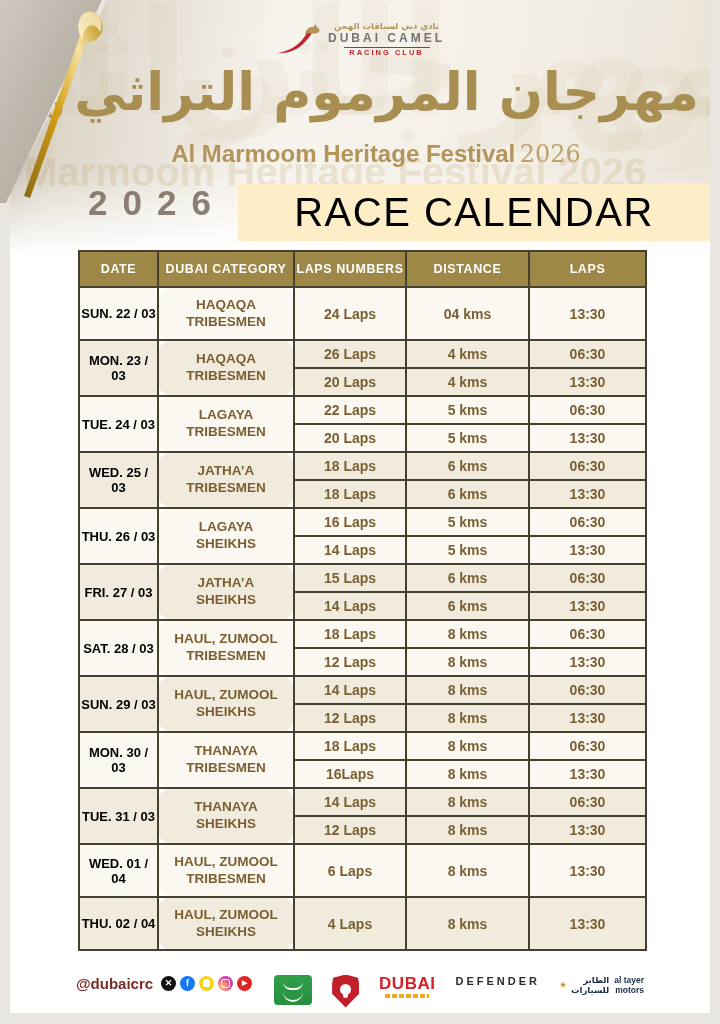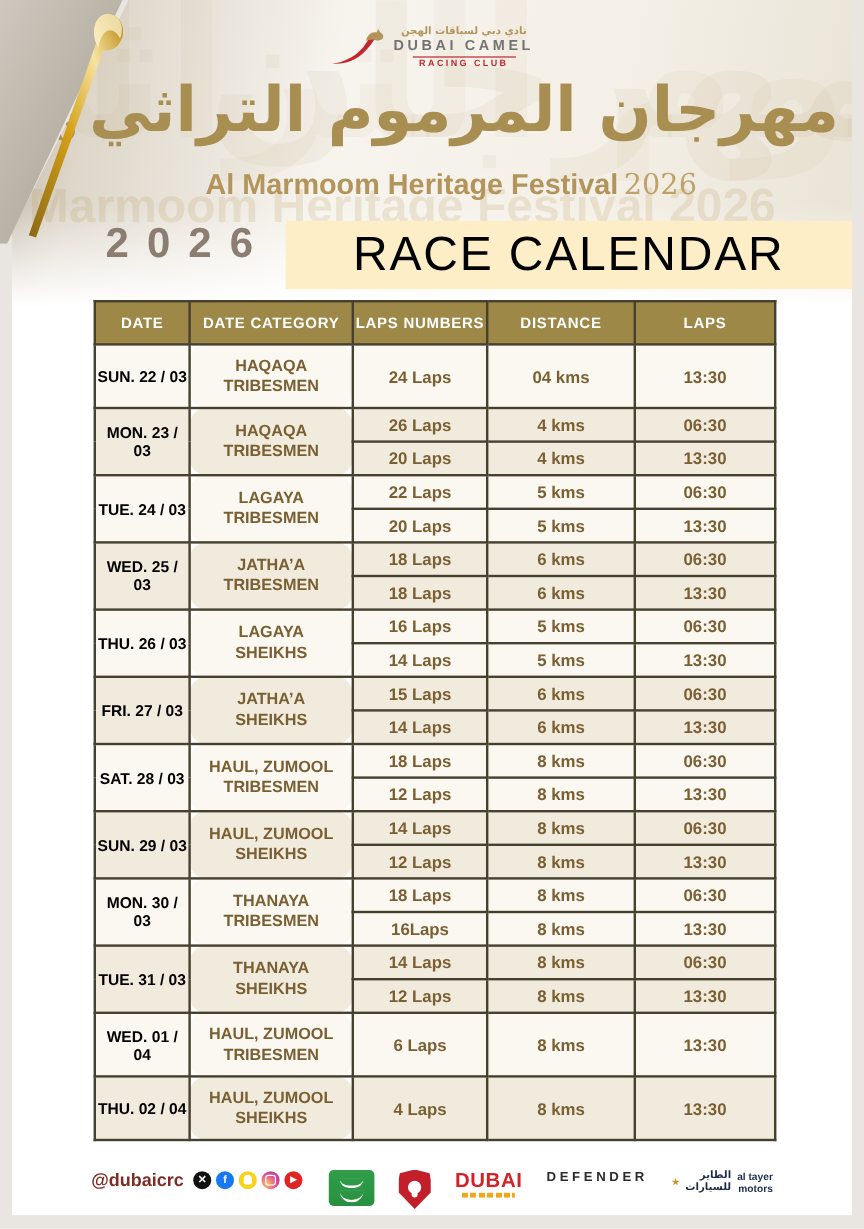--- a/index.html
+++ b/index.html
@@ -156,21 +156,21 @@
     <colgroup>
       <col style="width:79px">
         <col style="width:136px">
         <col style="width:112px">
       <col style="width:123px">
         <col style="width:117px">
     </colgroup>
     <thead>
       <tr>
           <th>DATE</th>
-          <th>DATE CATEGORY</th>
+          <th>DUBAI CATEGORY</th>
           <th>LAPS NUMBERS</th>
           <th>DISTANCE</th>
           <th>LAPS</th>
         </tr>
     </thead>
     <tbody>
         <tr class="shade-a h-single">
           <td class="date-cell">SUN. 22 / 03</td>
           <td class="category-cell">
             <div>HAQAQA</div>

